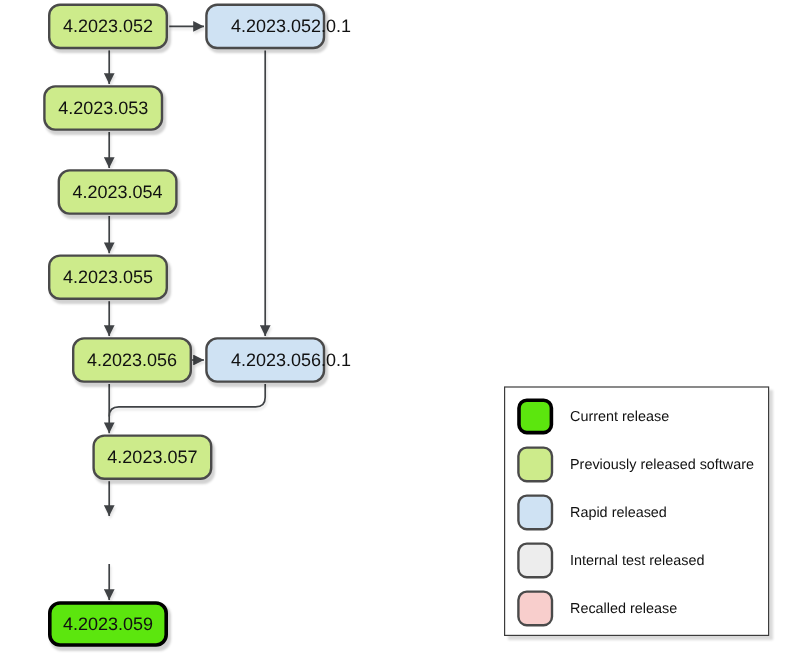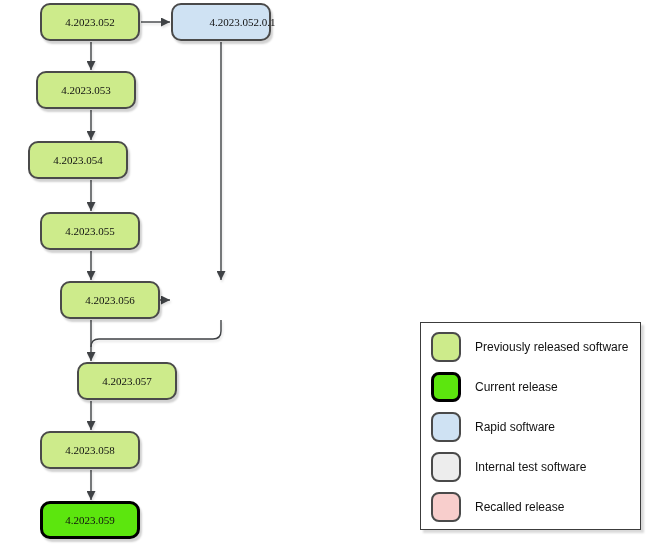--- a/index.html
+++ b/index.html
@@ -18,34 +18,33 @@
   
   .node {
     position: absolute;
     width: 100px;
     height: 38px;
     box-sizing: border-box;
     border-radius: 10px;
     display: flex;
     align-items: center;
     justify-content: center;
-    font-size: 11px;
+    font-size: 15px;
     color: var(--c-text, #111111);
     box-shadow: 2px 3px 2px rgba(0,0,0,0.18);
     white-space: nowrap;
-    font-family: Liberation Serif, serif;
   }
   .node.previous { background: var(--c-previous, #cdeb8b); border: 2px solid var(--c-node_stroke, #4a4a4a); }
   .node.rapid    { background: var(--c-rapid, #cfe2f3);    border: 2px solid var(--c-node_stroke, #4a4a4a); padding-left: 43px; }
   .node.current  { background: var(--c-current, #5ce60e);  border: 3px solid var(--c-current_stroke, #000000); }
 
   .n052   { left: 40px;  top: 3px; }
   .n05201 { left: 171px; top: 3px; }
   .n053   { left: 36px;  top: 71px; }
-  .n054   { left: 28px;  top: 141px; }
+  .n054   { left: 48px;  top: 141px; }
   .n055   { left: 40px;  top: 212px; }
   .n056   { left: 40px;  top: 281px; margin-left: 20px; }
   .n05601 { left: 171px; top: 281px; }
   .n057   { left: 45px;  top: 362px; margin-left: 32px; }
   .n058   { left: 40px;  top: 431px; }
   .n059   { left: 40px;  top: 501px; }
 
   
   #edges {
     position: absolute;
@@ -126,40 +125,40 @@
       <path class="edge" d="M91 470 L91 500" marker-end="url(#arrow)"></path>
     </g>
   </svg>
 
   <div class="node previous n052">4.2023.052</div>
   <div class="node rapid   n05201">4.2023.052.0.1</div>
   <div class="node previous n053">4.2023.053</div>
   <div class="node previous n054">4.2023.054</div>
   <div class="node previous n055">4.2023.055</div>
   <div class="node previous n056">4.2023.056</div>
+  <div class="node rapid   n05601">4.2023.056.0.1</div>
   <div class="node previous n057">4.2023.057</div>
-  <div class="node previous n058">4.2023.058</div>
   <div class="node current n059">4.2023.059</div>
 
   <div class="legend">
+    <div class="legend-item">
+      <span class="swatch sw-current"></span>
+      <span class="legend-label">Current release</span>
+    </div>
     <div class="legend-item">
       <span class="swatch sw-previous"></span>
       <span class="legend-label">Previously released software</span>
     </div>
     <div class="legend-item">
-      <span class="swatch sw-current"></span>
-      <span class="legend-label">Current release</span>
-    </div>
-    <div class="legend-item">
       <span class="swatch sw-rapid"></span>
-      <span class="legend-label">Rapid software</span>
+      <span class="legend-label">Rapid released</span>
     </div>
     <div class="legend-item">
       <span class="swatch sw-internal"></span>
-      <span class="legend-label">Internal test software</span>
+      <span class="legend-label">Internal test released</span>
     </div>
     <div class="legend-item">
       <span class="swatch sw-recalled"></span>
       <span class="legend-label">Recalled release</span>
     </div>
   </div>
 
 </div>
 
 </body></html>

